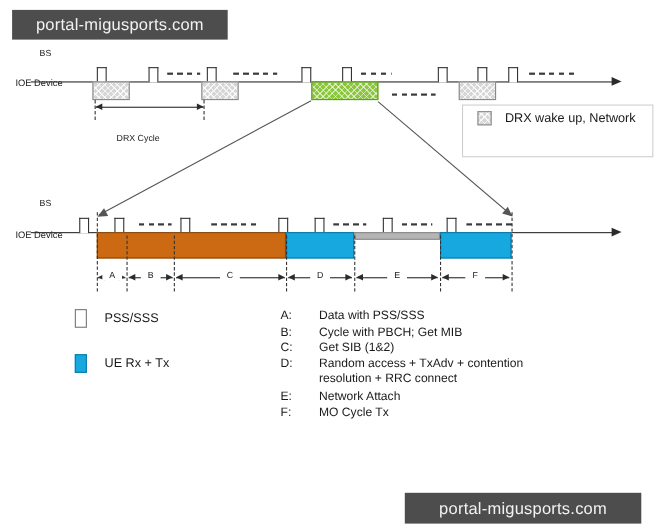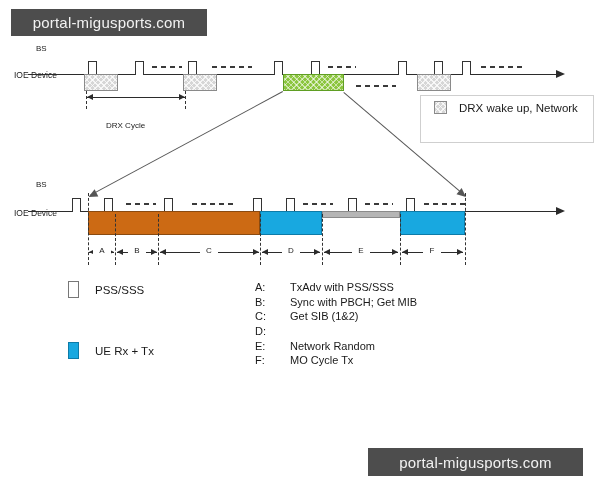--- a/index.html
+++ b/index.html
@@ -241,44 +241,45 @@
 
   <div class="measure" style="left:402px;top:252px;width:61px;"></div>
   <div class="mk-l" style="left:402px;top:249px;"></div>
   <div class="mk-r" style="left:457px;top:249px;"></div>
   <div class="seg-label" style="left:423px;top:246px;width:18px;background:#fff;">F</div>
 
   <div class="bl-row" style="left:68px;top:281px;justify-content:flex-end;">
     <span class="bl-sw bl-white"></span>
     <span class="bl-txt">PSS/SSS</span>
   </div>
-  <div class="bl-row" style="left:68px;top:342px;text-align:center;">
+  <div class="bl-row" style="left:68px;top:322px;text-align:center;">
     <span class="bl-sw bl-blue"></span>
     <span class="bl-txt">UE Rx + Tx</span>
   </div>
 
   <div class="desc">
     <div class="desc-item">
       <span class="desc-key">A:</span>
-      <span class="desc-val">TxAdv with PSS/SSS</span>
+      <span class="desc-val">Data with PSS/SSS</span>
     </div>
     <div class="desc-item">
       <span class="desc-key">B:</span>
-      <span class="desc-val">Sync with PBCH; Get MIB</span>
+      <span class="desc-val">Cycle with PBCH; Get MIB</span>
     </div>
     <div class="desc-item">
       <span class="desc-key">C:</span>
       <span class="desc-val">Get SIB (1&amp;2)</span>
     </div>
     <div class="desc-item">
       <span class="desc-key">D:</span>
+      <span class="desc-val">Random access + TxAdv + contention resolution + RRC connect</span>
     </div>
     <div class="desc-item" style="margin-top:3px;">
       <span class="desc-key">E:</span>
-      <span class="desc-val">Network Random</span>
+      <span class="desc-val">Network Attach</span>
     </div>
     <div class="desc-item">
       <span class="desc-key">F:</span>
       <span class="desc-val">MO Cycle Tx</span>
     </div>
   </div>
 
   <div class="wm" id="wm-bottom">portal-migusports.com</div>
 
 </div>

